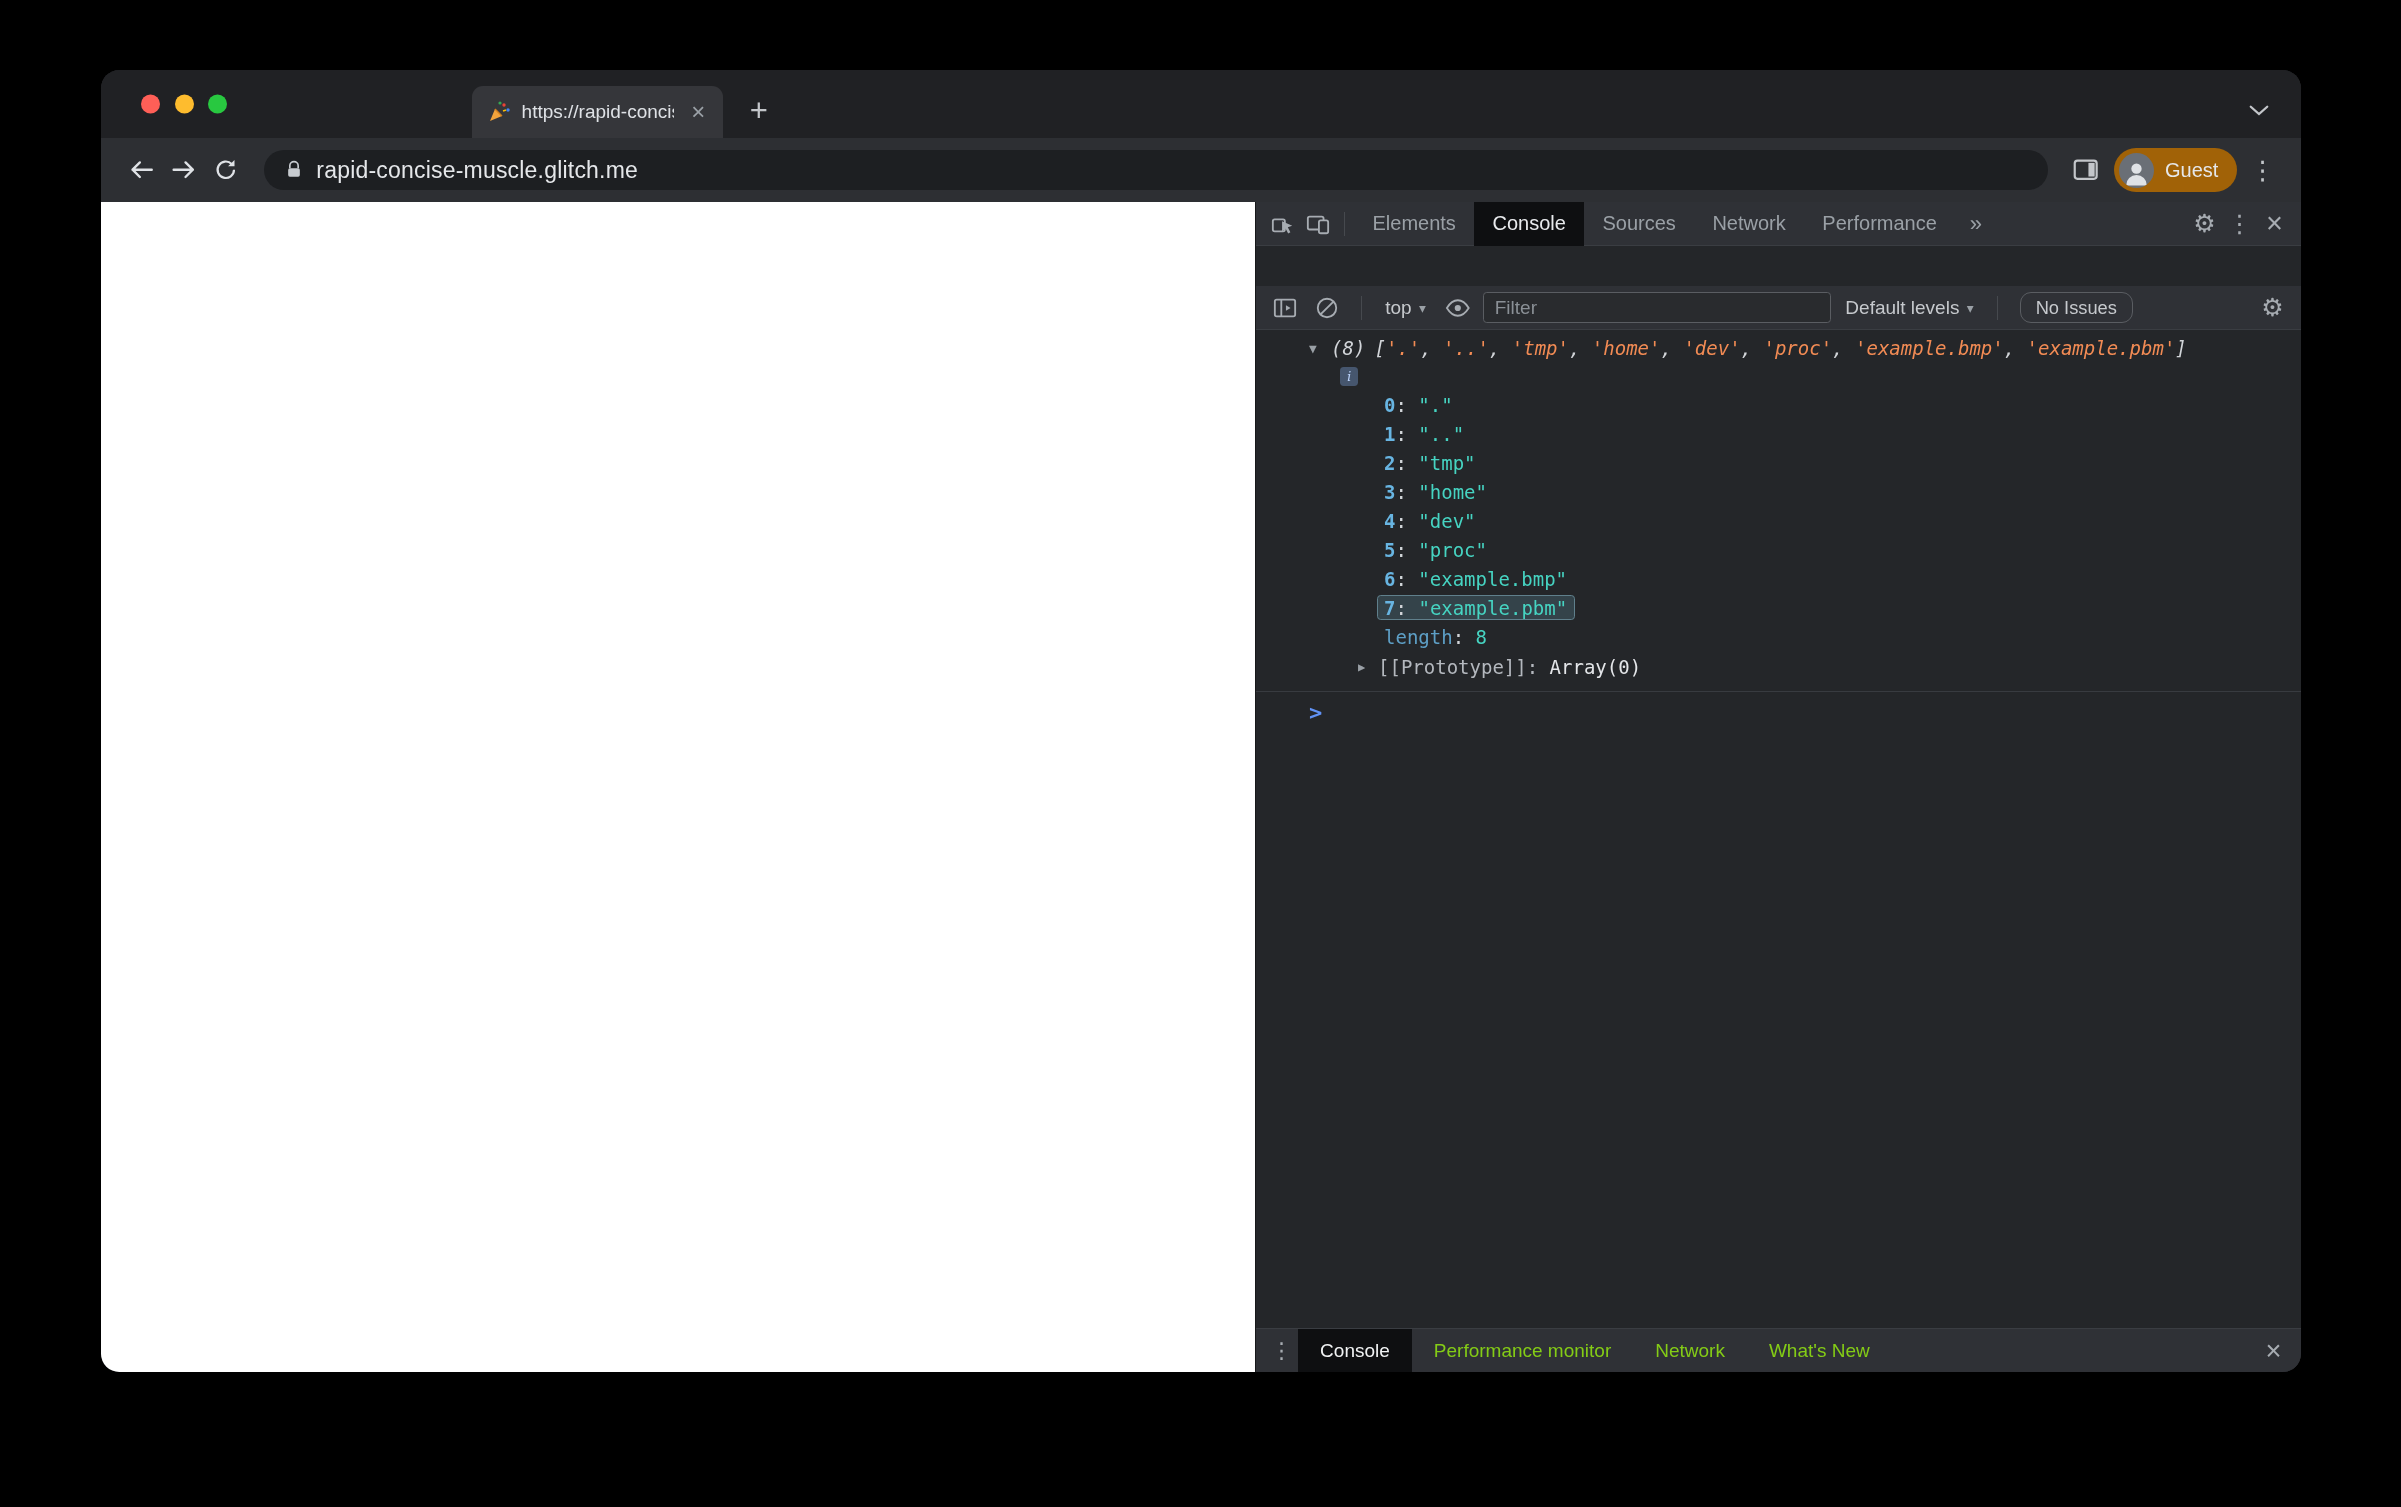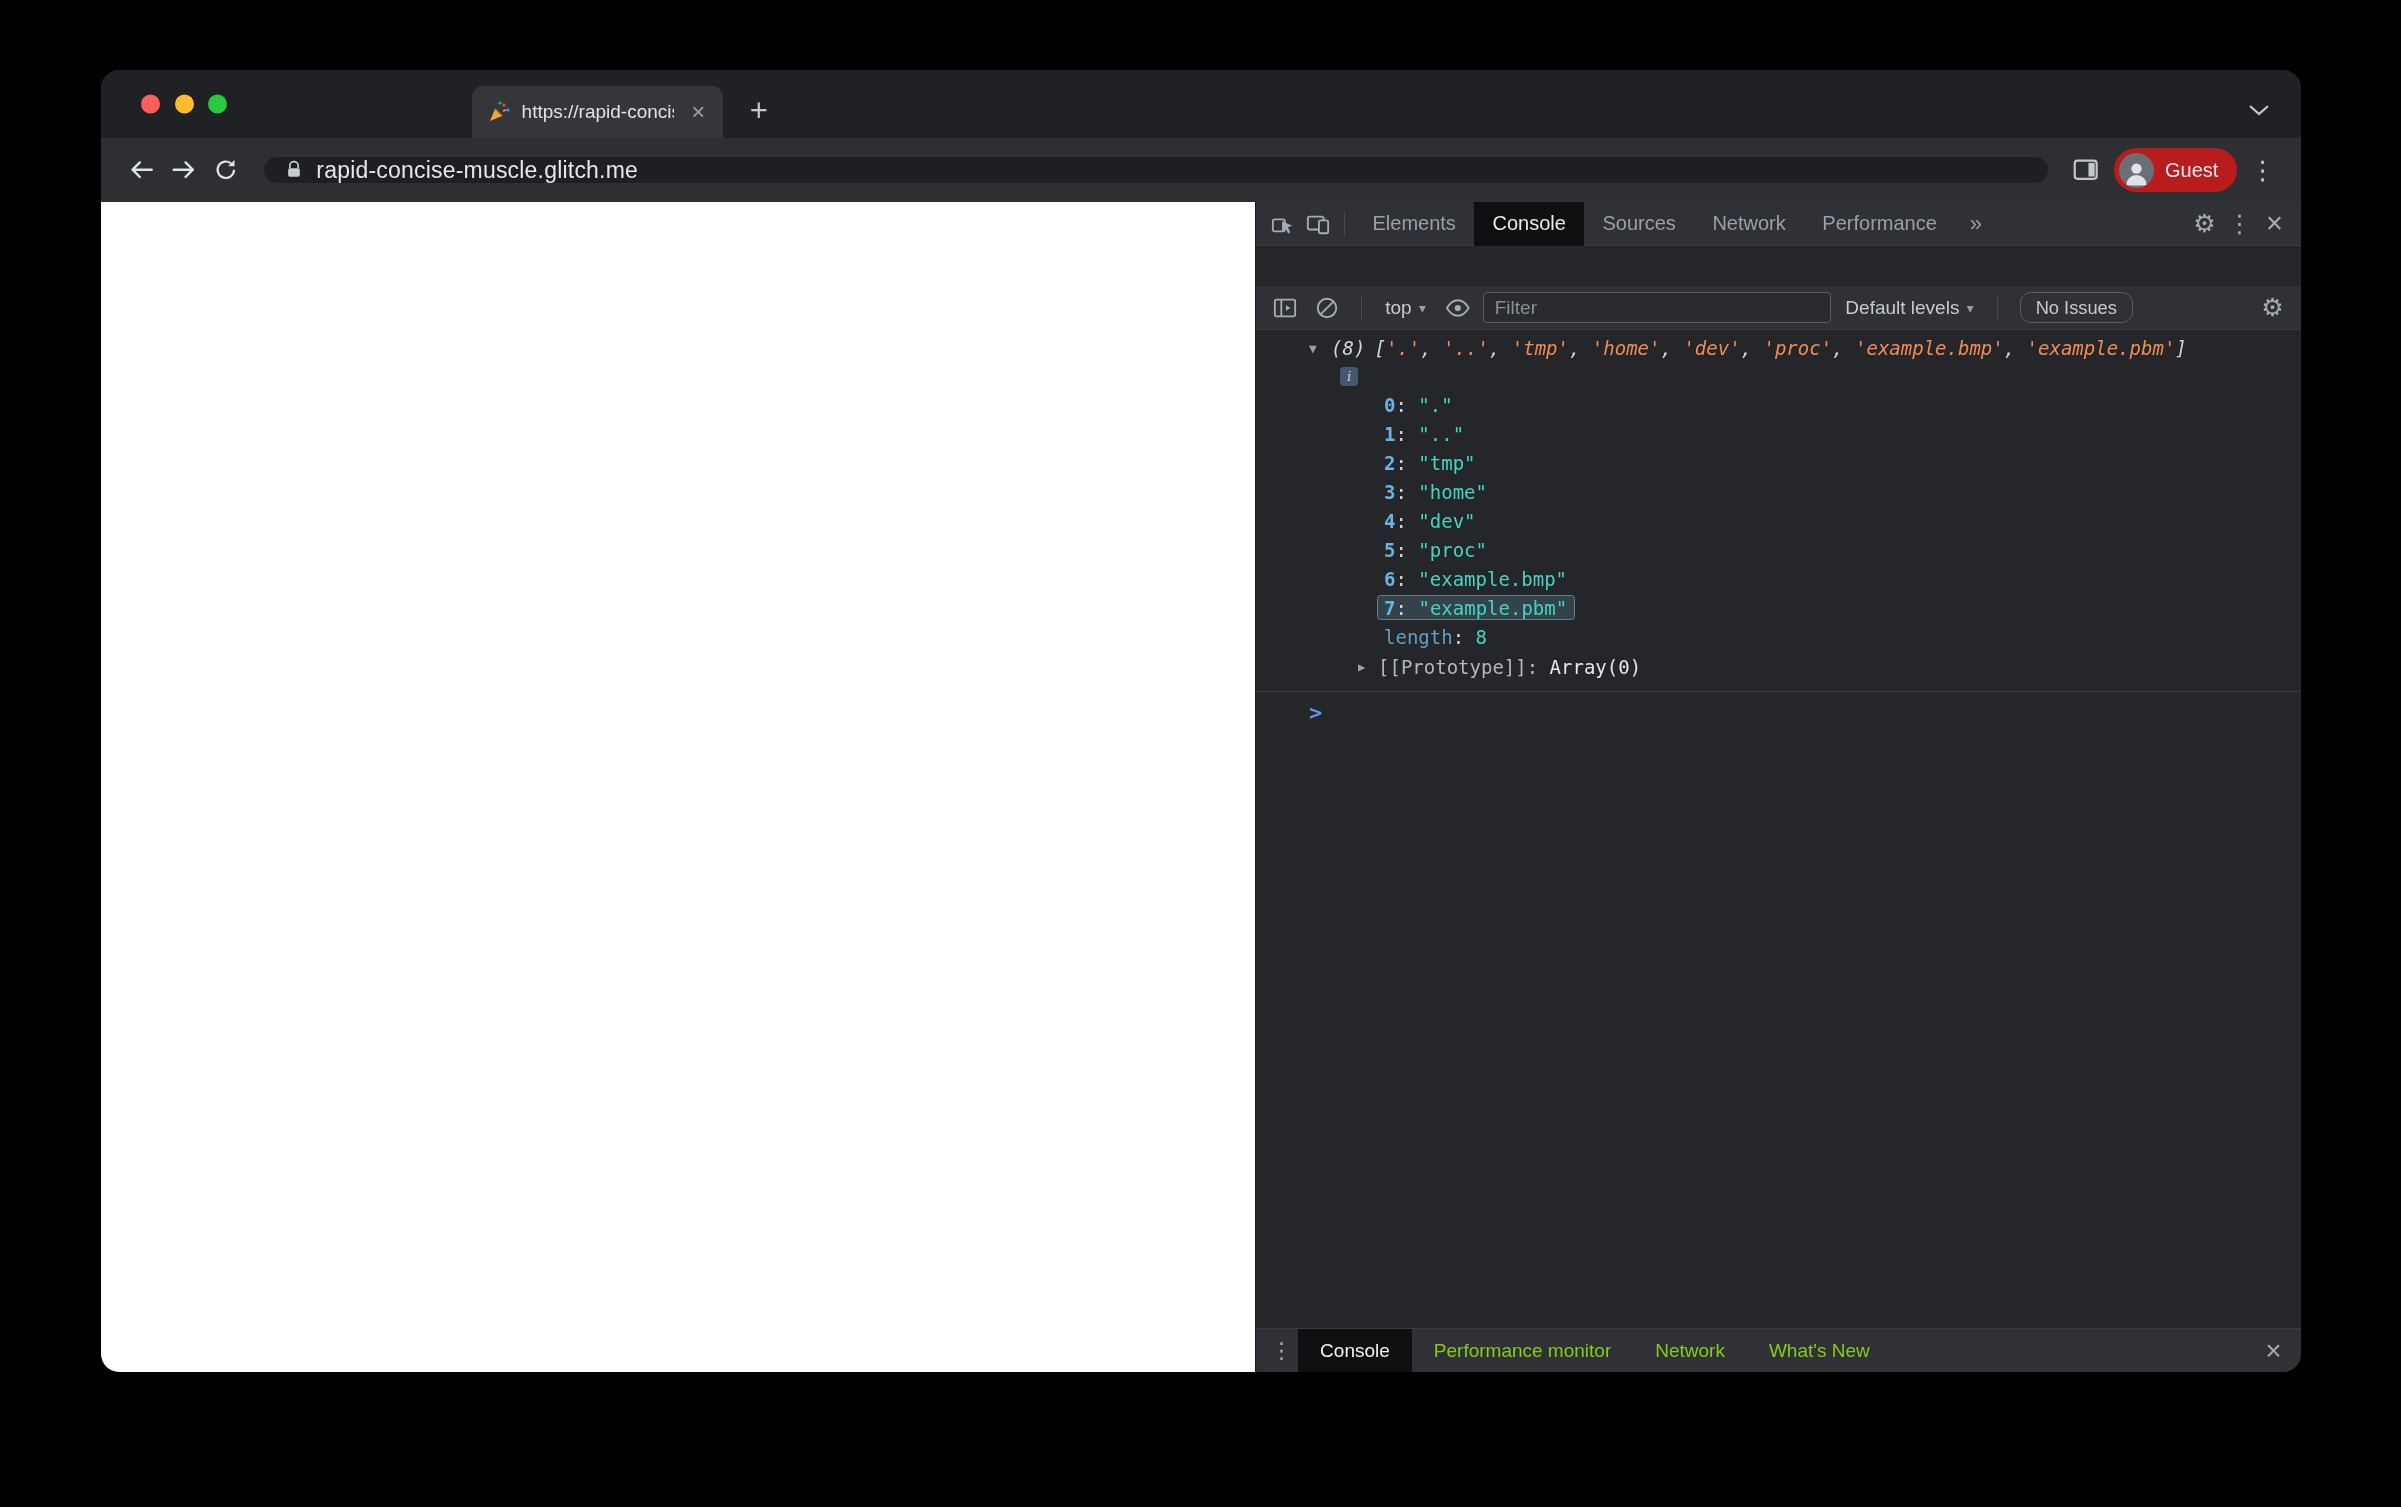--- a/index.html
+++ b/index.html
@@ -32,24 +32,24 @@
     align-items: center; justify-content: center; color: #c3c6ca; font-size: 31px;
     border-radius: 50%; font-weight: 300; }
   .strip-spacer { flex: 1; }
   .strip-chevron { margin: 0 31px 18.3px 0; }
 
   
   .toolbar { height: 64px; background: #2d2f33; display: flex; align-items: center;
     padding: 0 20px; flex: none; }
   .navbtn { width: 42px; height: 42px; display: flex; align-items: center;
     justify-content: center; border-radius: 50%; flex: none; }
-  .omnibox { flex: 1; height: 26px; background: #1d1f22; border-radius: 21px;
+  .omnibox { flex: 1; height: 40px; background: #1d1f22; border-radius: 21px;
     margin: 0 16.5px; display: flex; align-items: center; padding: 0 20px; gap: 12.8px; }
   .url-text { font-size: 23px; color: #e5e7ea; letter-spacing: 0.2px; }
-  .profile-chip { display: flex; align-items: center; gap: 11px; background: #b91c1c;
+  .profile-chip { display: flex; align-items: center; gap: 11px; background: #a16207;
     border-radius: 24px; padding: 4.6px 18.3px 4.6px 5.5px; margin: 0 7.3px; flex: none; }
   .avatar { width: 35px; height: 35px; border-radius: 50%; background: #6a6f76;
     display: flex; align-items: flex-end; justify-content: center; overflow: hidden; }
   .profile-label { font-size: 20px; color: #e5e7ea; }
   .glyphbtn { color: #c3c6ca; display: flex; align-items: center; justify-content: center; }
   .kebab { font-size: 25.6px; width: 37px; height: 42px; }
 
   
   .content { flex: 1; display: flex; min-height: 0; }
   .page { width: 1154px; background: #ffffff; flex: none; }

